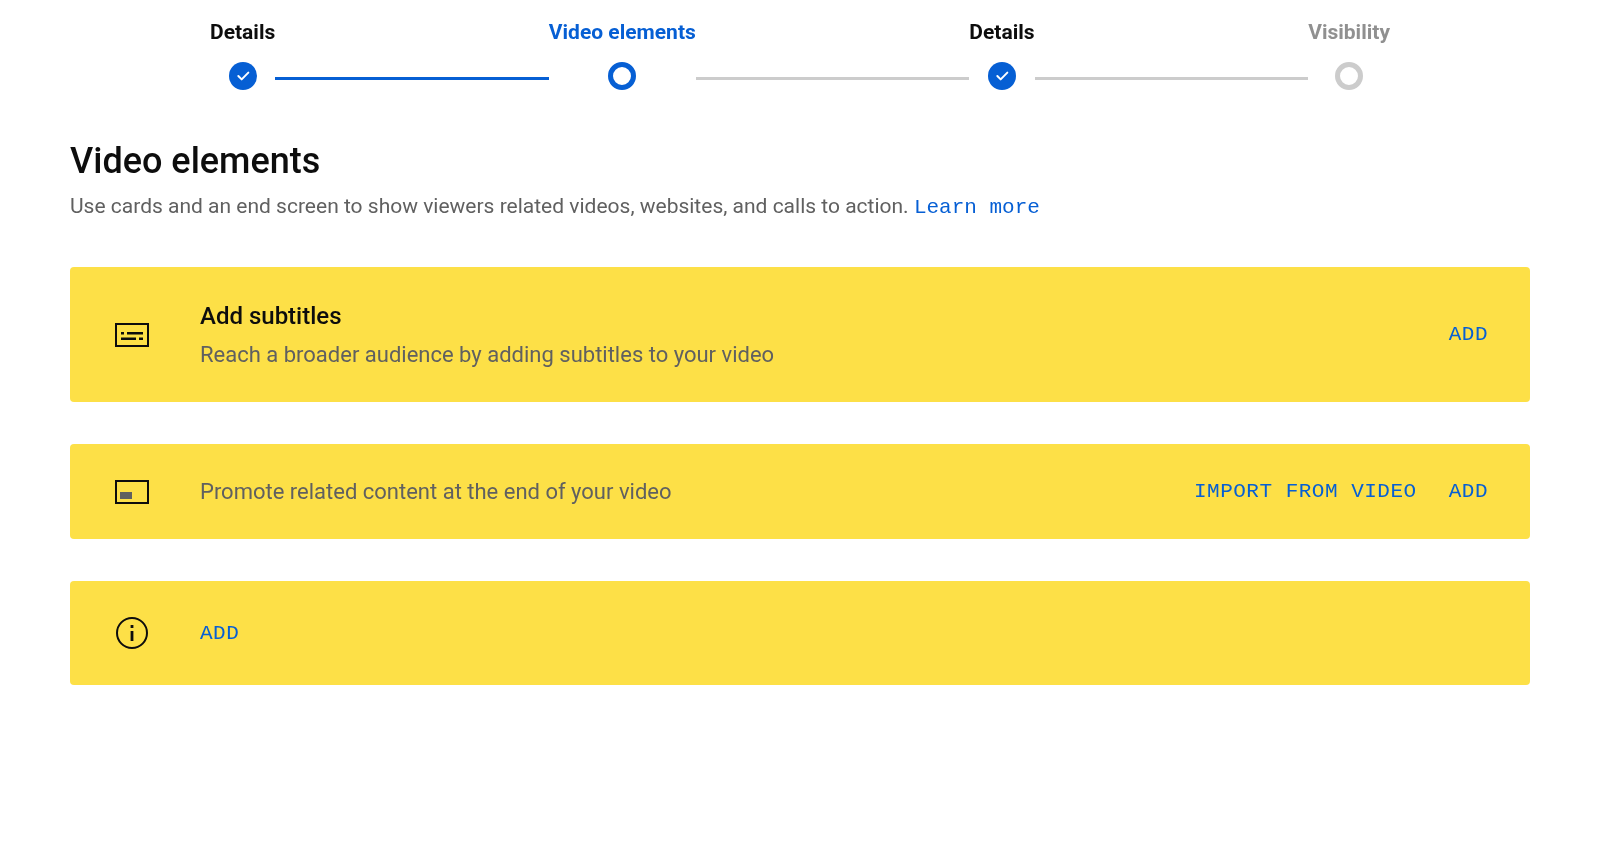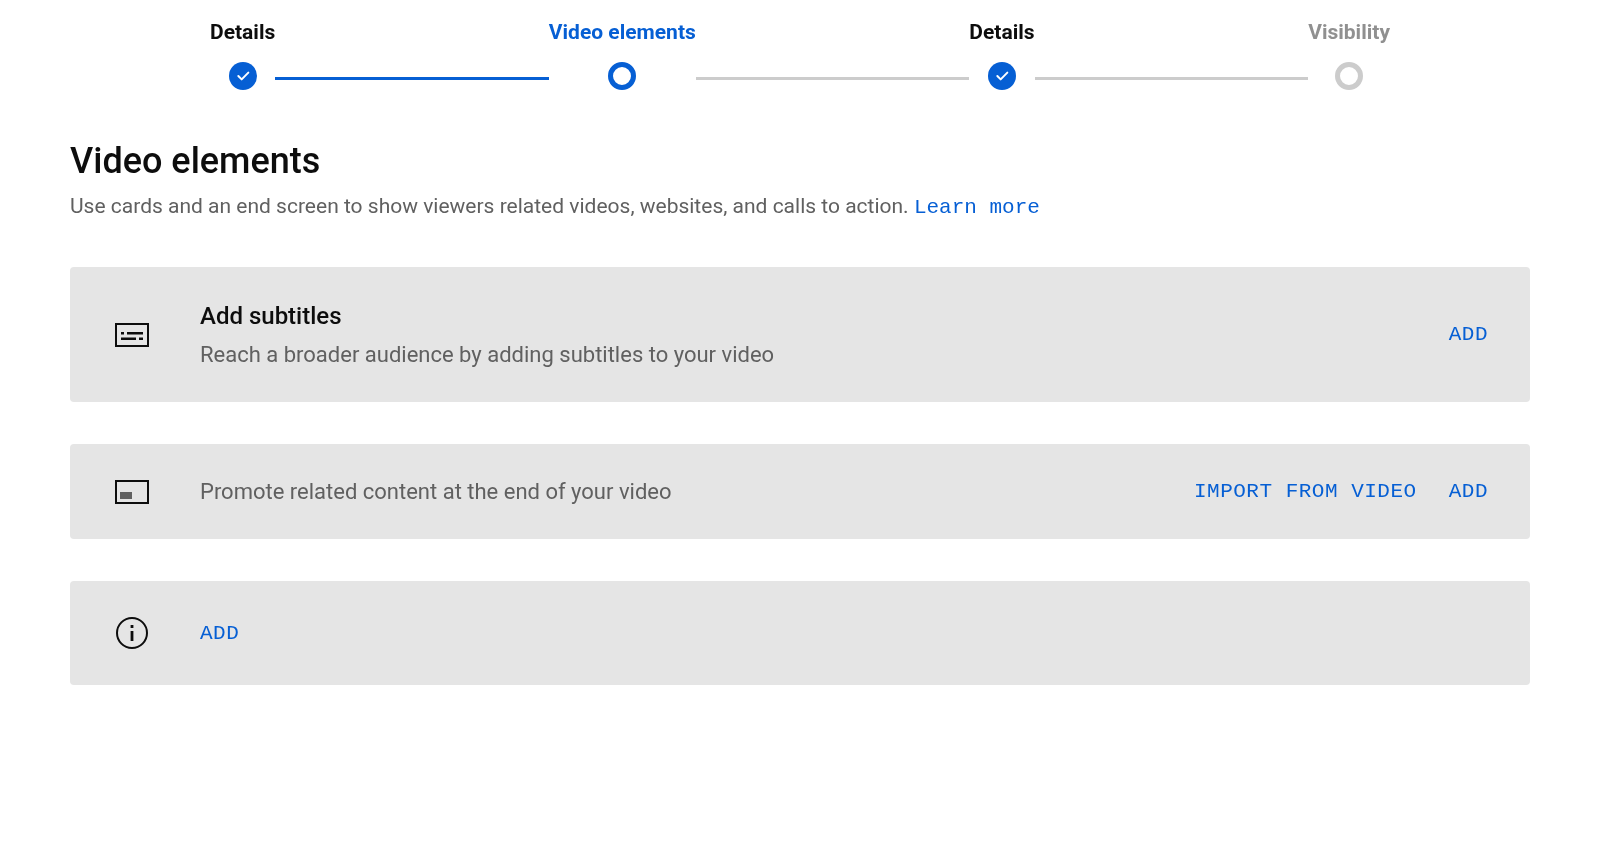--- a/index.html
+++ b/index.html
@@ -99,21 +99,21 @@
       color: #065fd4;
       text-decoration: none;
       cursor: pointer;
       font-family: Liberation Mono, monospace;
     }
     
     .card-list {
       margin-top: 48px;
     }
     .card {
-      background: #e5e5e5;
+      background: #fde047;
       border-radius: 4px;
       padding: 35px 42px;
       display: flex;
       align-items: center;
       margin-bottom: 42px;
     }
     .card-icon {
       width: 40px;
       flex-shrink: 0;
       margin-right: 48px;

